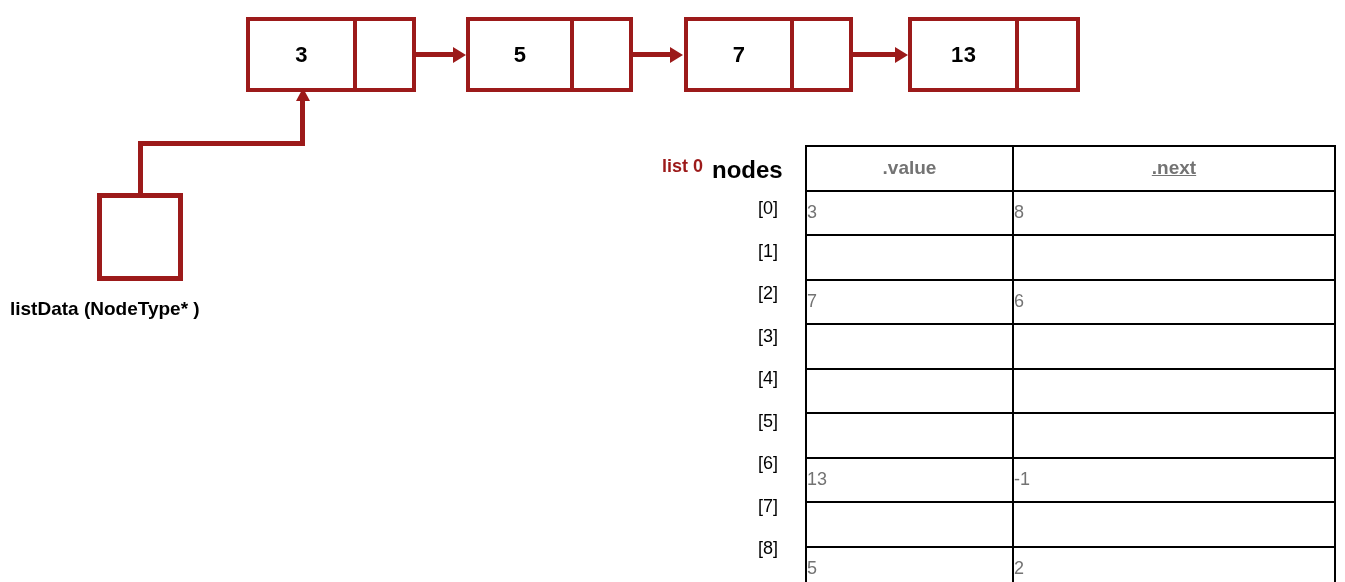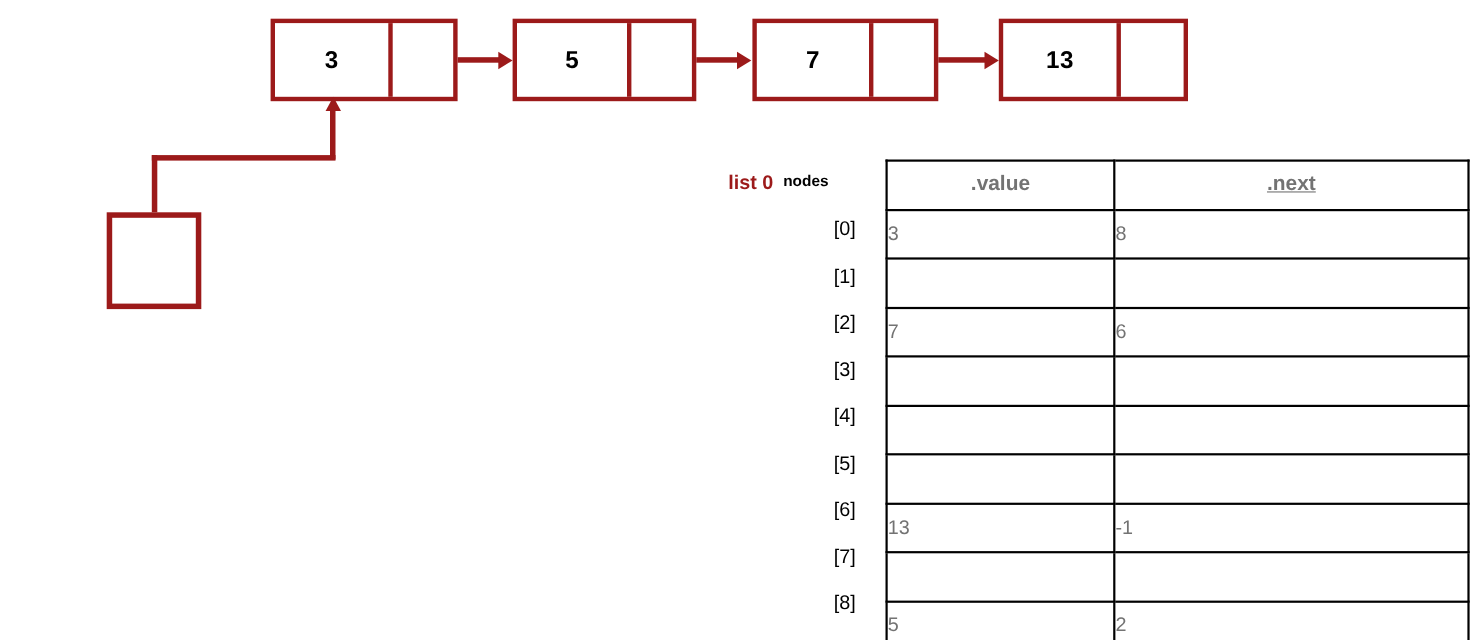--- a/index.html
+++ b/index.html
@@ -96,21 +96,21 @@
   .list-tag {
     position: absolute;
     font-size: 18px;
     font-weight: bold;
     color: #9C1A1A;
     white-space: nowrap;
     margin-left: 40px;
   }
   .nodes-tag {
     position: absolute;
-    font-size: 14px;
+    font-size: 24px;
     font-weight: bold;
     color: #000000;
     white-space: nowrap;
   }
   .index-col {
     position: absolute;
     left: 690px;
     top: 145px;
     width: 88px;
   }
@@ -186,20 +186,21 @@
 
   <div class="seg-v" style="left:300px; top:99px; width:5px; height:46px;"></div>
   <div class="arrow-head-up" style="left:295.5px; top:88px;"></div>
 
   <div class="seg-h" style="left:138px; top:141px; width:167px;"></div>
 
   <div class="seg-v" style="left:138px; top:141px; width:5px; height:54px;"></div>
 
   <div class="ptr-box" style="left:97px; top:193px; width:86px; height:88px;"></div>
 
+  <div class="ptr-label" style="left:10px; top:298px;">listData (NodeType* )</div>
 
   <div class="list-tag" style="left:622px; top:156px;">list 0</div>
   <div class="nodes-tag" style="left:712px; top:156px;">nodes</div>
 
   <div class="index-col">
     <div class="index-cell header-spacer"></div>
     <div class="index-cell">[0]</div>
     <div class="index-cell">[1]</div>
     <div class="index-cell">[2]</div>
     <div class="index-cell">[3]</div>

